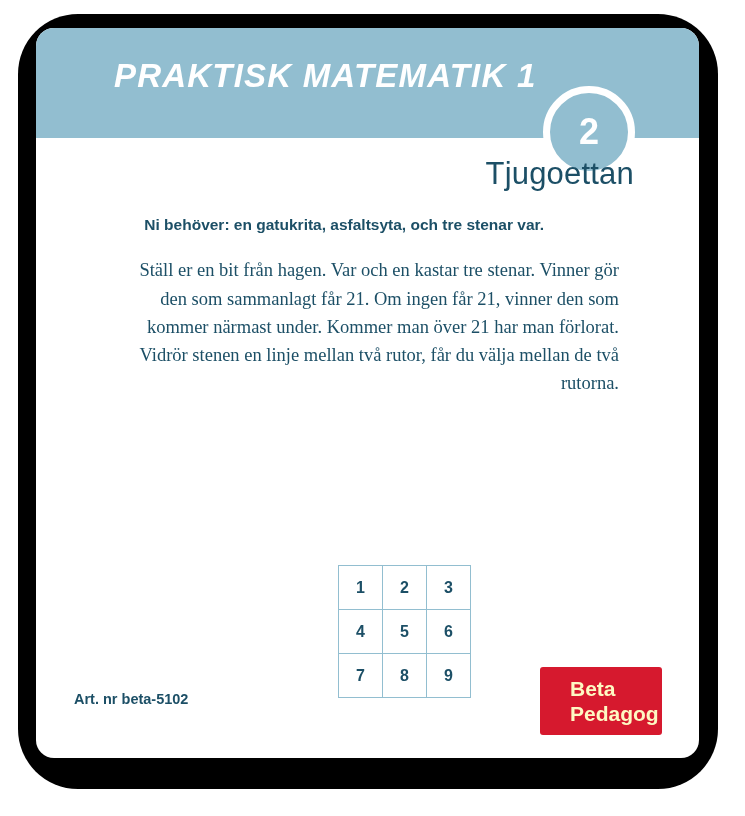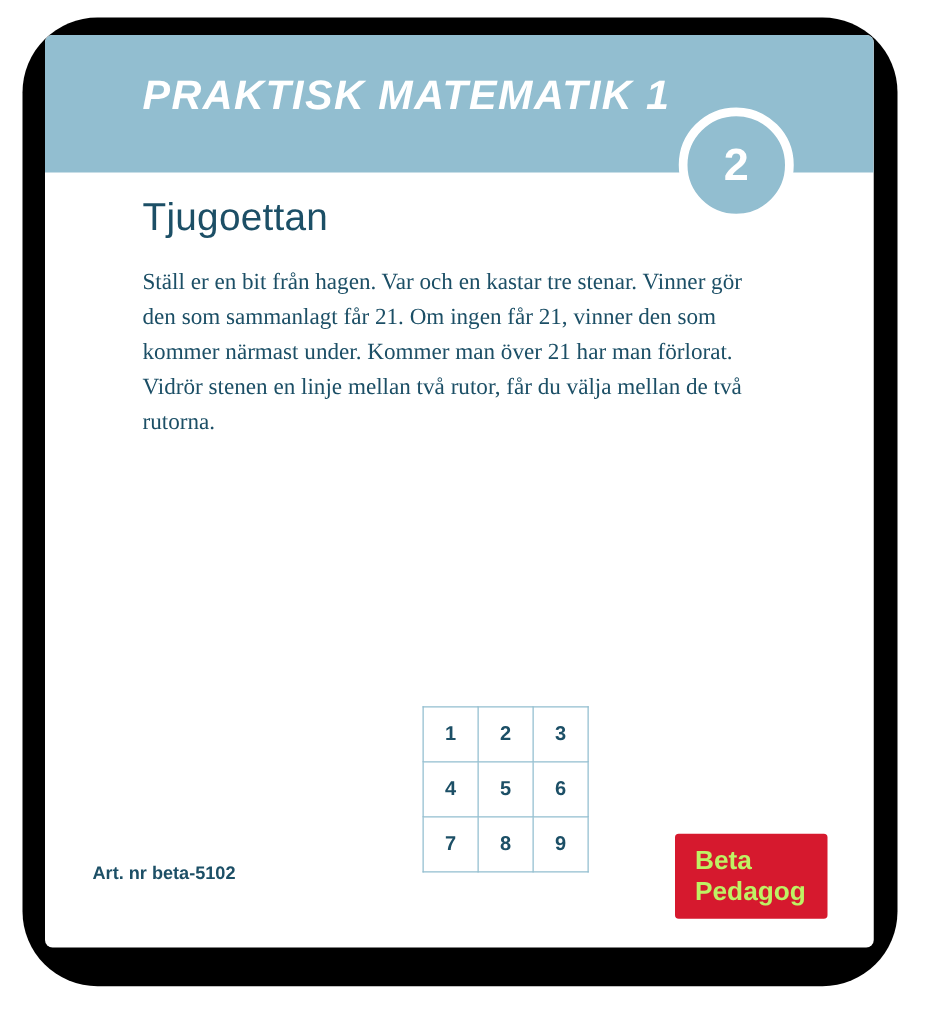--- a/index.html
+++ b/index.html
@@ -33,21 +33,21 @@
   }
 
   
   .card {
     position: absolute;
     left: 36px;
     top: 28px;
     width: 663px;
     height: 730px;
     background: #ffffff;
-    border-radius: 6px;
+    border-radius: 18px;
     overflow: hidden;
   }
 
   
   .header-band {
     position: absolute;
     left: 0;
     top: 0;
     width: 663px;
     height: 110px;
@@ -87,20 +87,21 @@
     color: #ffffff;
     line-height: 1;
   }
 
   
   .content {
     position: absolute;
     left: 78px;
     top: 128px;
     width: 520px;
+    text-align: right;
   }
 
   .doc-title {
     font-size: 31px;
     font-weight: normal;
     color: #1c4f66;
     margin: 0;
     letter-spacing: 0.2px;
   }
 
@@ -148,23 +149,23 @@
     position: absolute;
     left: 504px;
     top: 639px;
     width: 122px;
     height: 68px;
     background: #d6192e;
     border-radius: 3px;
   }
   .logo-text {
     position: absolute;
-    left: 16px;
+    left: 30px;
     top: 10px;
-    color: #bef264;
+    color: #fef9c3;
     font-size: 21px;
     font-weight: bold;
     line-height: 1.17;
     white-space: pre-line;
   }
 
   
   .artnr {
     position: absolute;
     left: 38px;
@@ -187,20 +188,21 @@
       <div class="header-title">PRAKTISK MATEMATIK 1</div>
     </div>
 
     <div class="badge">
       <span class="badge-number">2</span>
     </div>
 
     <div class="content">
       <h1 class="doc-title">Tjugoettan</h1>
 
+      <div class="materials">Ni behöver: en gatukrita, asfaltsyta, och tre stenar var.</div>
 
 
       <p class="para">Ställ er en bit från hagen. Var och en kastar tre stenar. Vinner gör den som sammanlagt får 21. Om ingen får 21, vinner den som kommer närmast under. Kommer man över 21 har man förlorat. Vidrör stenen en linje mellan två rutor, får du välja mellan de två rutorna.</p>
     </div>
 
     <div class="grid-wrap">
       <table class="grid">
         <tbody>
             <tr>
           <td>1</td>

